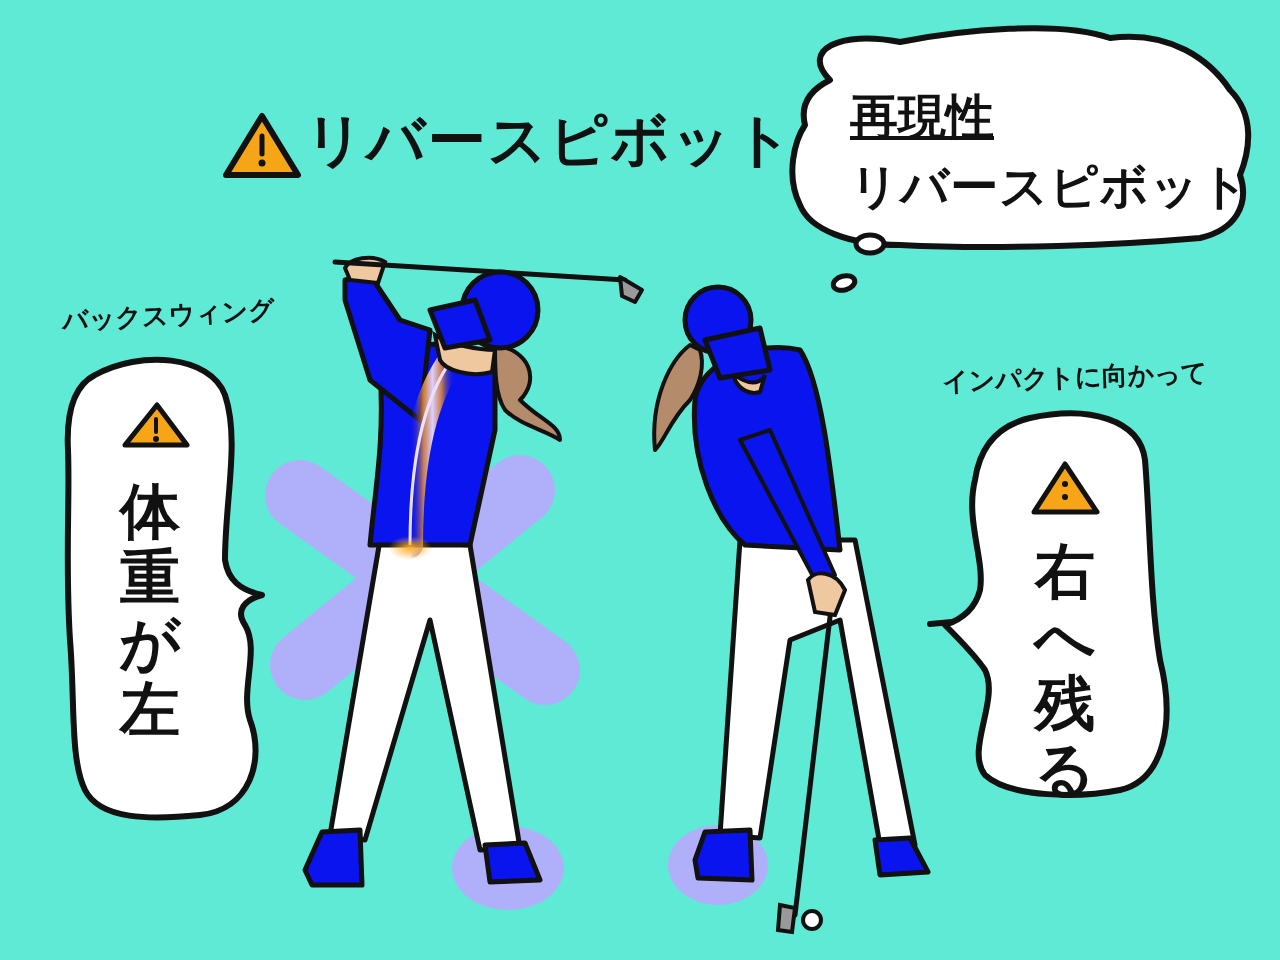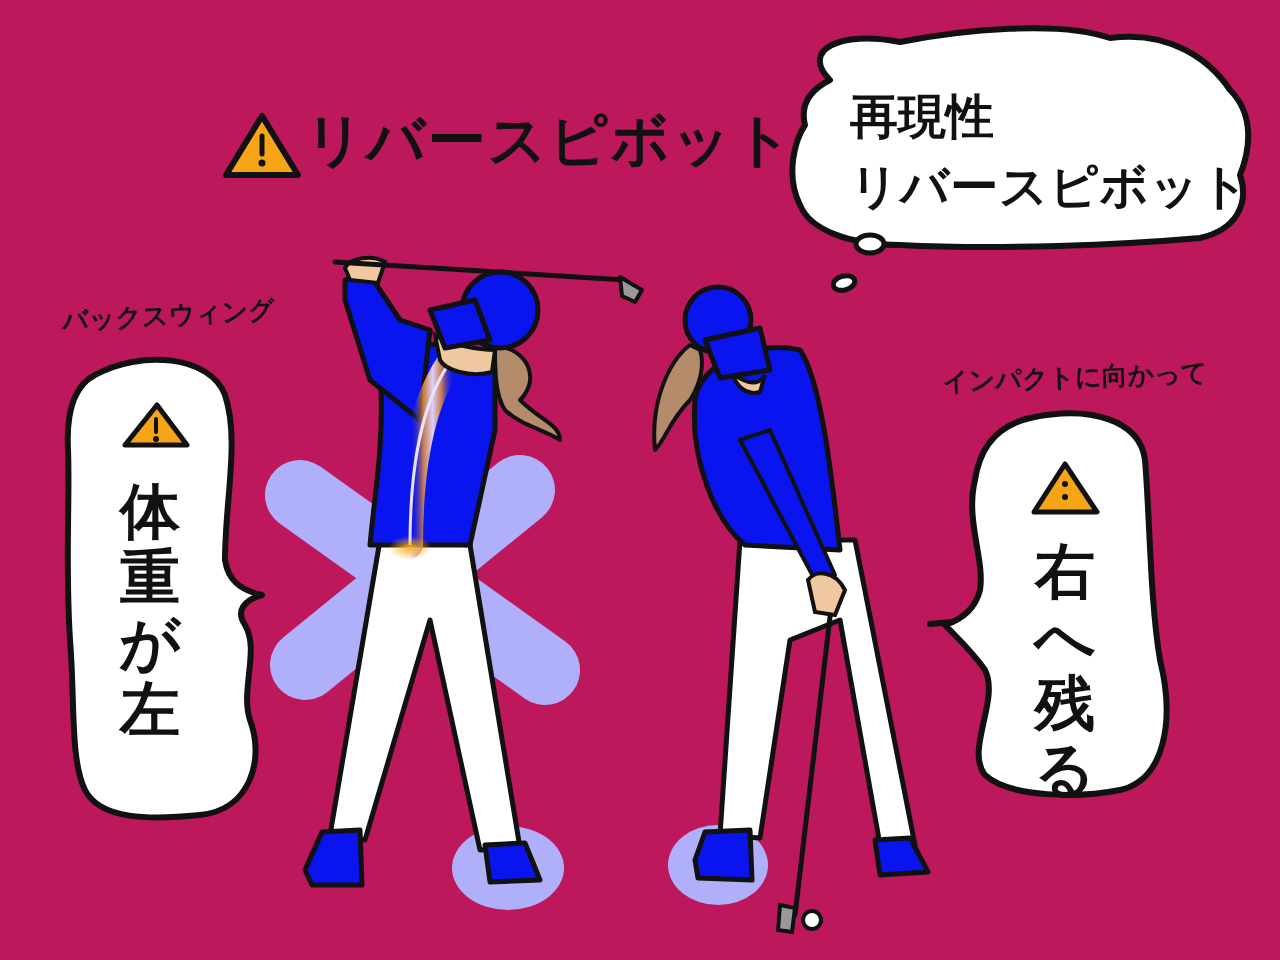--- a/index.html
+++ b/index.html
@@ -1,21 +1,21 @@
 <!DOCTYPE html>
 <html><head>
 <meta charset="utf-8">
 <style>
   html, body { margin: 0; padding: 0; background: #ffffff; }
-  #stage { position: relative; width: 1280px; height: 960px; background: #be185d; overflow: hidden;
+  #stage { position: relative; width: 1280px; height: 960px; background: #5eead4; overflow: hidden;
            font-family: "DejaVu Sans", sans-serif; color: #111; }
   svg.art { position: absolute; left: 0; top: 0; }
   .txt { position: absolute; font-weight: bold; color: #111; white-space: nowrap; }
   .title { left: 305px; top: 102px; font-size: 58px; letter-spacing: 2px; }
-  .thought1 { left: 850px; top: 85px; font-size: 48px; }
+  .thought1 { left: 850px; top: 85px; font-size: 48px; text-decoration: underline; }
   .thought2 { left: 850px; top: 155px; font-size: 48px; letter-spacing: 1px; }
   .label-back { left: 62px; top: 298px; font-size: 26px; transform: rotate(-3deg); }
   .label-impact { left: 942px; top: 360px; font-size: 26px; transform: rotate(-2deg); }
   .vert { position: absolute; font-weight: bold; font-size: 60px; line-height: 66px; width: 70px; text-align: center; }
   .vert-left { left: 115px; top: 478px; }
   .vert-right { left: 1030px; top: 538px; }
 </style>
 </head>
 <body>
 

